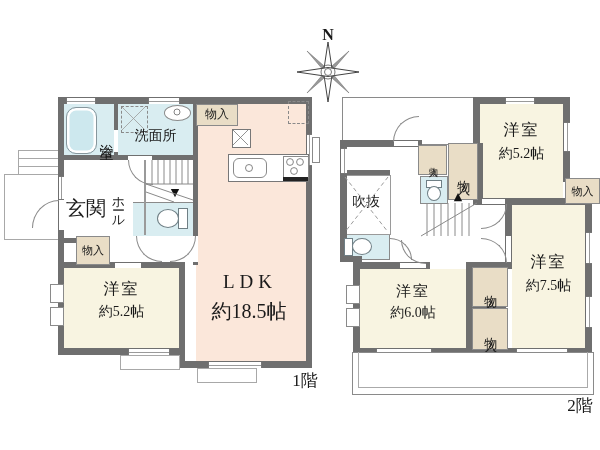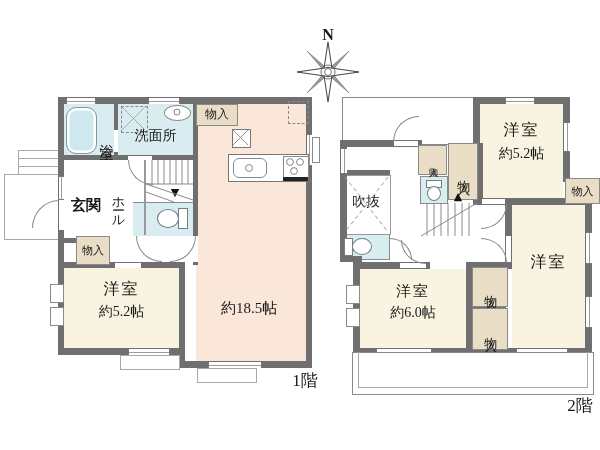--- a/index.html
+++ b/index.html
@@ -103,23 +103,24 @@
   <div class="arc tl" style="left:32px;top:200px;width:26px;height:27px;"></div>
   <div class="arc bl" style="left:128px;top:160px;width:24px;height:24px;"></div>
   <div class="arc bl" style="left:136px;top:236px;width:25px;height:25px;"></div>
   <div class="arc br" style="left:170px;top:236px;width:25px;height:25px;"></div>
 
   <div class="step" style="left:120px;top:355px;width:58px;height:13px;"></div>
   <div class="step" style="left:197px;top:368px;width:58px;height:13px;"></div>
 
   <div class="lbl vlbl" style="left:96px;top:112px;width:18px;height:46px;font-size:14px;">浴室</div>
   <div class="lbl" style="left:118px;top:128px;width:75px;font-size:14px;">洗面所</div>
-  <div class="lbl" style="left:64px;top:197px;width:44px;font-size:15px;font-weight:bold;">玄関</div>
+  <div class="lbl" style="left:64px;top:197px;width:44px;font-size:20px;">玄関</div>
   <div class="lbl vlbl" style="left:109px;top:176px;width:16px;height:58px;font-size:13px;">ホール</div>
-  <div class="lbl" style="left:196px;top:300px;width:106px;font-size:15px;">約18.5帖</div>
+  <div class="lbl" style="left:200px;top:272px;width:100px;font-size:19px;letter-spacing:5px;">LDK</div>
+  <div class="lbl" style="left:196px;top:300px;width:106px;font-size:20px;">約18.5帖</div>
   <div class="lbl" style="left:64px;top:280px;width:115px;font-size:16px;letter-spacing:2px;">洋室</div>
   <div class="lbl" style="left:64px;top:304px;width:115px;font-size:14px;">約5.2帖</div>
   <div class="lbl" style="left:168px;top:187px;width:14px;font-size:11px;color:#111;font-family:'DejaVu Sans',sans-serif;">▼</div>
   <div class="lbl" style="left:283px;top:372px;width:44px;font-size:17px;">1階</div>
 
   <div class="thinbox" style="left:342px;top:97px;width:136px;height:46px;border-width:1.5px;"></div>
 
   <div class="room cream" style="left:480px;top:104px;width:83px;height:96px;"></div>
   <div class="room cream" style="left:360px;top:269px;width:106px;height:79px;"></div>
   <div class="room cream" style="left:512px;top:205px;width:73px;height:143px;"></div>
@@ -190,20 +191,21 @@
 
   <div class="thinbox" style="left:352px;top:352px;width:240px;height:41px;"></div>
   <div class="abs" style="left:358px;top:352px;width:228px;height:35px;border:1px solid #aaa;border-top:none;"></div>
 
   <div class="lbl" style="left:480px;top:121px;width:83px;font-size:16px;letter-spacing:2px;">洋室</div>
   <div class="lbl" style="left:480px;top:146px;width:83px;font-size:14px;">約5.2帖</div>
   <div class="lbl" style="left:343px;top:194px;width:46px;font-size:14px;">吹抜</div>
   <div class="lbl" style="left:360px;top:283px;width:106px;font-size:15px;letter-spacing:2px;">洋室</div>
   <div class="lbl" style="left:360px;top:305px;width:106px;font-size:14px;">約6.0帖</div>
   <div class="lbl" style="left:505px;top:253px;width:87px;font-size:16px;letter-spacing:2px;">洋室</div>
+  <div class="lbl" style="left:505px;top:278px;width:87px;font-size:14px;">約7.5帖</div>
   <div class="lbl" style="left:451px;top:191px;width:14px;font-size:11px;color:#111;font-family:'DejaVu Sans',sans-serif;">▲</div>
   <div class="lbl" style="left:558px;top:397px;width:44px;font-size:17px;">2階</div>
 
   <div class="lbl" style="left:318px;top:26px;width:20px;font-size:16px;font-weight:bold;">N</div>
 
   <svg class="overlay" width="600" height="450" viewBox="0 0 600 450">
 
     <g>
       <polygon points="349,51 331.5,71.5 307,93 324.5,72.5" fill="#9a9a9a" stroke="#666" stroke-width="0.5"></polygon>
       <polygon points="307,51 331.5,72.5 349,93 324.5,71.5" fill="#9a9a9a" stroke="#666" stroke-width="0.5"></polygon>

